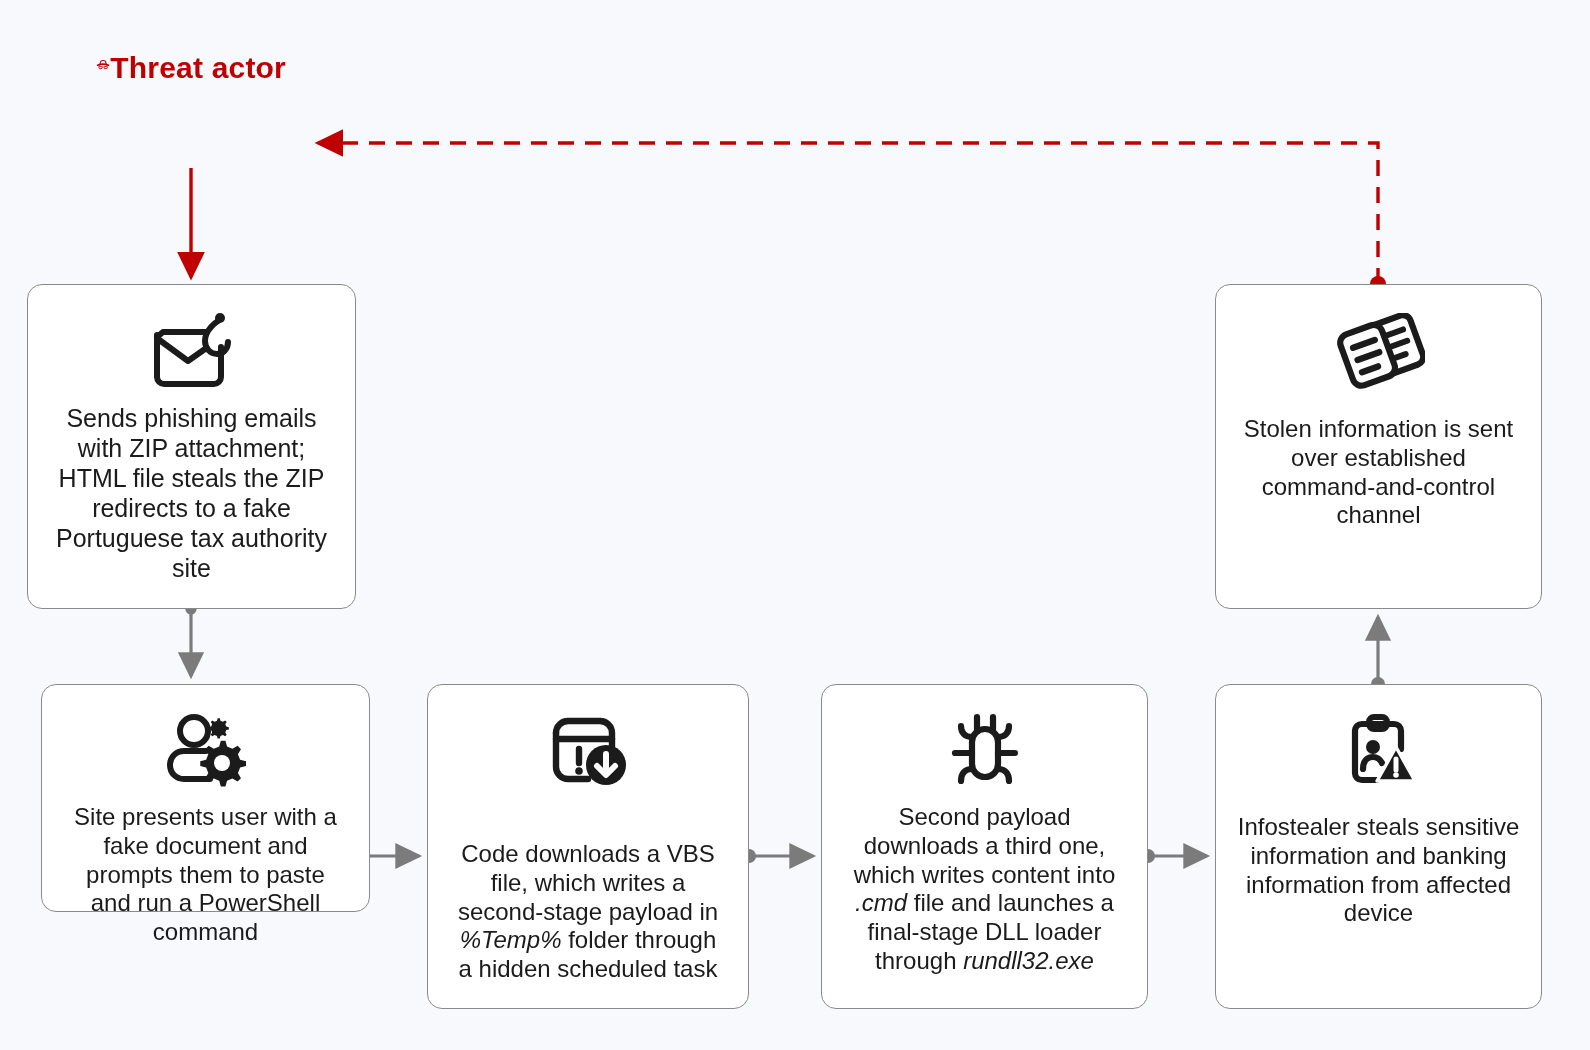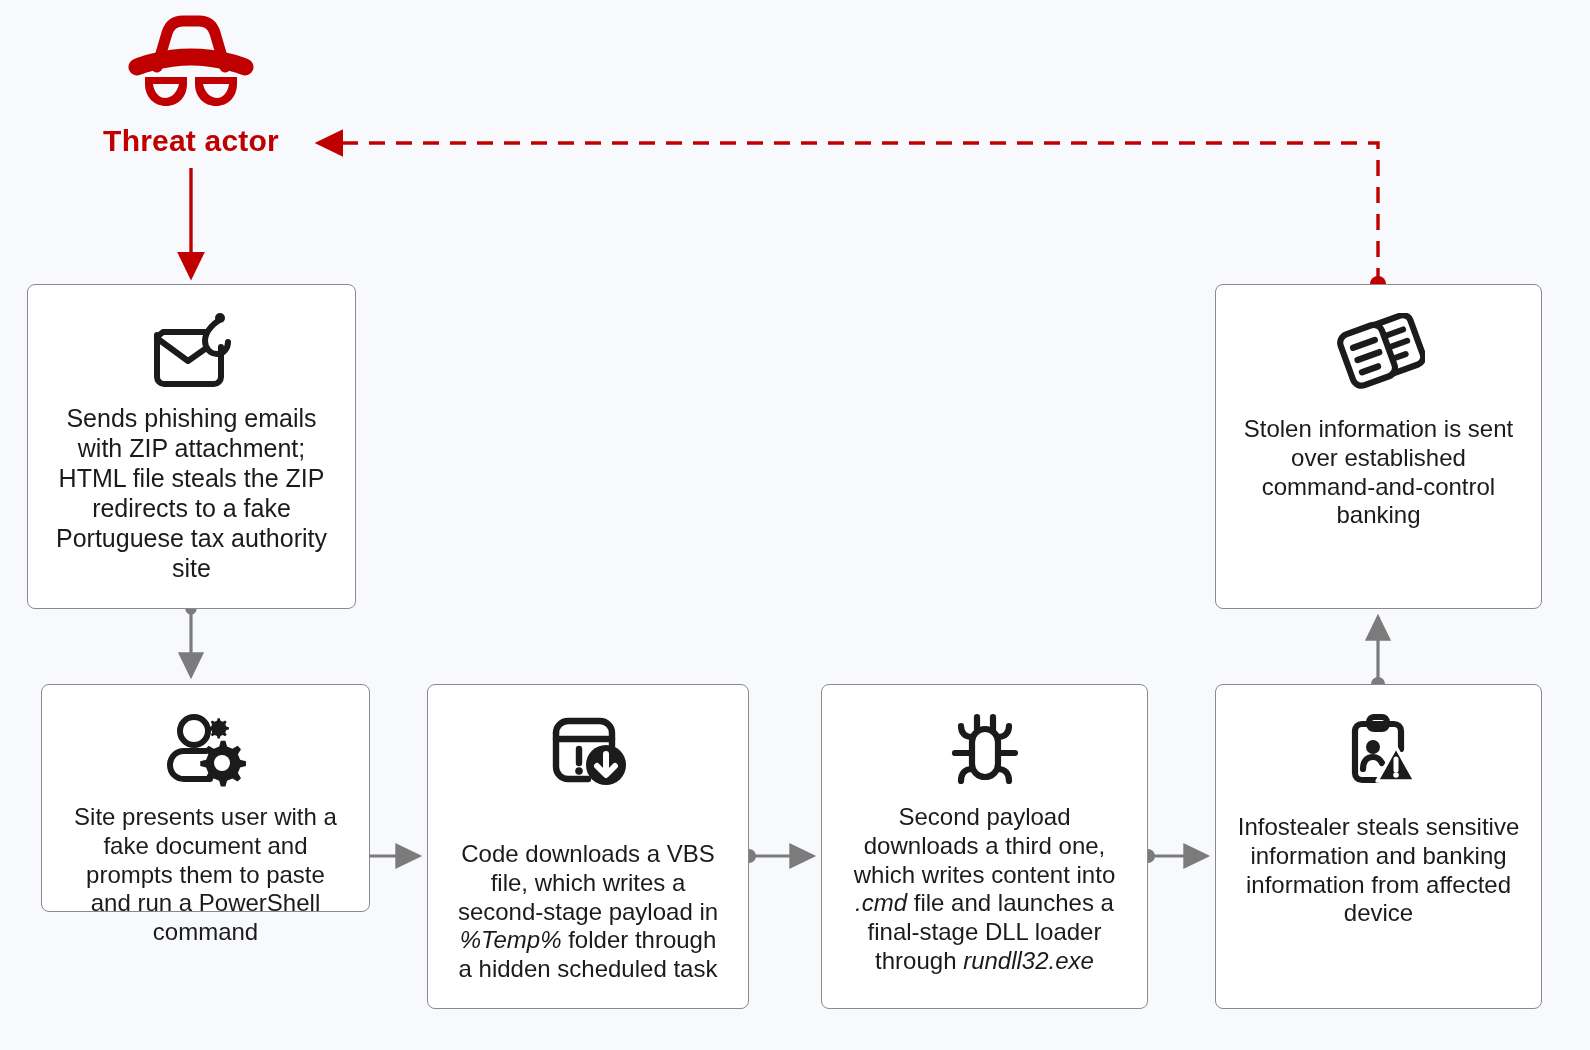--- a/index.html
+++ b/index.html
@@ -26,21 +26,21 @@
     pointer-events: none;
   }
 
   
   .actor {
     position: absolute;
     left: 96px;
     top: 12px;
     width: 190px;
     display: flex;
-    flex-direction: column;
+    flex-direction: row;
     align-items: center;
   }
   .actor-icon {
     width: 140px;
     height: 106px;
     display: block;
   }
   .actor-label {
     margin-top: 6px;
     color: #c00000;
@@ -49,21 +49,21 @@
     letter-spacing: .2px;
     white-space: nowrap;
   }
 
   
   .card {
     position: absolute;
     box-sizing: border-box;
     background: #ffffff;
     border: 1.6px solid #8a8a8a;
-    border-radius: 8px;
+    border-radius: 15px;
     display: flex;
     flex-direction: column;
     align-items: center;
     padding: 28px 16px 20px;
   }
   .card .glyph {
     display: block;
     flex: none;
   }
   .card .body {
@@ -253,17 +253,17 @@
         <rect x="12" y="14" width="44" height="54" rx="9" fill="#ffffff" stroke="#1b1b1b" stroke-width="6.2"></rect>
         <line x1="23" y1="29" x2="46" y2="29" stroke="#1b1b1b" stroke-width="6.4" stroke-linecap="round"></line>
         <line x1="23" y1="42" x2="46" y2="42" stroke="#1b1b1b" stroke-width="6.4" stroke-linecap="round"></line>
         <line x1="23" y1="55" x2="40" y2="55" stroke="#1b1b1b" stroke-width="6.4" stroke-linecap="round"></line>
       </g>
     </svg>
     <div class="body">
       <span>Stolen information is sent</span><br>
       <span>over established</span><br>
       <span>command-and-control</span><br>
-      <span>banking</span>
+      <span>channel</span>
     </div>
   </div>
 
 </div>
 
 </body></html>

